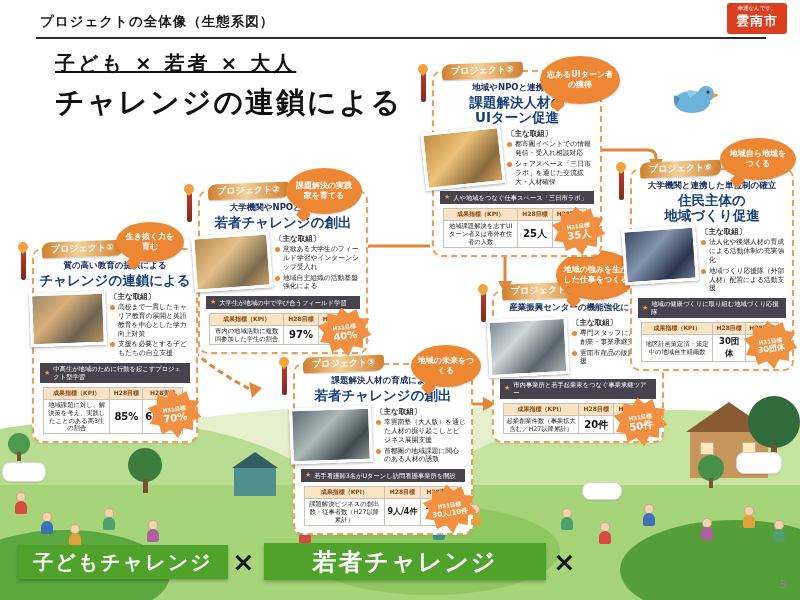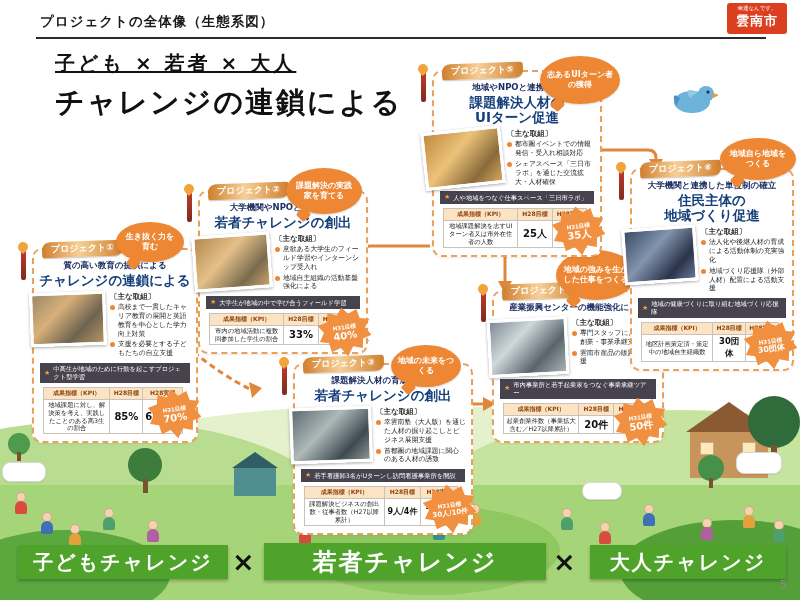--- a/index.html
+++ b/index.html
@@ -301,36 +301,36 @@
     <div class="kpi-wrap">
       <table class="kpi">
         <tbody>
             <tr>
               <th>成果指標（KPI）</th>
               <th>H28目標</th>
               <th>H28実績</th>
             </tr>
         <tr>
               <td class="lbl">市内の地域活動に複数回参加した学生の割合</td>
-              <td class="val">33%</td>
+              <td class="val">97%</td>
               <td class="val">45%</td>
             </tr>
       </tbody>
         </table>
       <div class="burst">
           <span class="goal-label">H31目標</span>
           <span class="goal-value">40%</span>
         </div>
     </div>
   </div>
 
   <div class="card" style="left:293px;top:363px;width:180px;">
     <div class="torch"></div>
     <div class="badge">プロジェクト③</div>
-    <div class="bubble" style="left:96px;top:-20px;width:70px;height:42px;font-family:Liberation Mono, monospace;">地域の未来をつくる</div>
+    <div class="bubble" style="left:116px;top:-20px;width:70px;height:42px;font-family:Liberation Mono, monospace;">地域の未来をつくる</div>
     <div class="card-subtitle">課題解決人材の育成による</div>
     <div class="card-title">若者チャレンジの創出</div>
     <div class="card-body">
       <div class="photo" style="width:82px;height:56px;margin-left:-10px;transform:rotate(-2deg);background:linear-gradient(135deg,#5e6b72 0%,#aeb9b8 40%,#3e4a50 75%,#8b9693 100%);"></div>
       <div class="initiatives">
         <div class="init-label">〔主な取組〕</div>
         <div class="bullet">
             <span class="dot"></span>
             <span>幸雲南塾（大人版）を通じた人材の掘り起こしとビジネス展開支援</span>
           </div>
@@ -502,16 +502,15 @@
           <span class="goal-label">H31目標</span>
           <span class="goal-value" style="font-size:8px;">30団体</span>
         </div>
     </div>
   </div>
 
   <div class="banner" style="left:18px;top:545px;width:210px;height:34px;font-size:20px;">子どもチャレンジ</div>
   <div class="bsep" style="left:232px;top:546px;">×</div>
   <div class="banner" style="left:264px;top:543px;width:282px;height:37px;font-size:24px;">若者チャレンジ</div>
   <div class="bsep" style="left:553px;top:546px;">×</div>
-  <div class="banner" style="left:590px;top:545px;width:196px;height:34px;font-size:20px;">大人チャレンジ</div>
 
   <div class="page-num">5</div>
 </div>
 
 </body></html>

